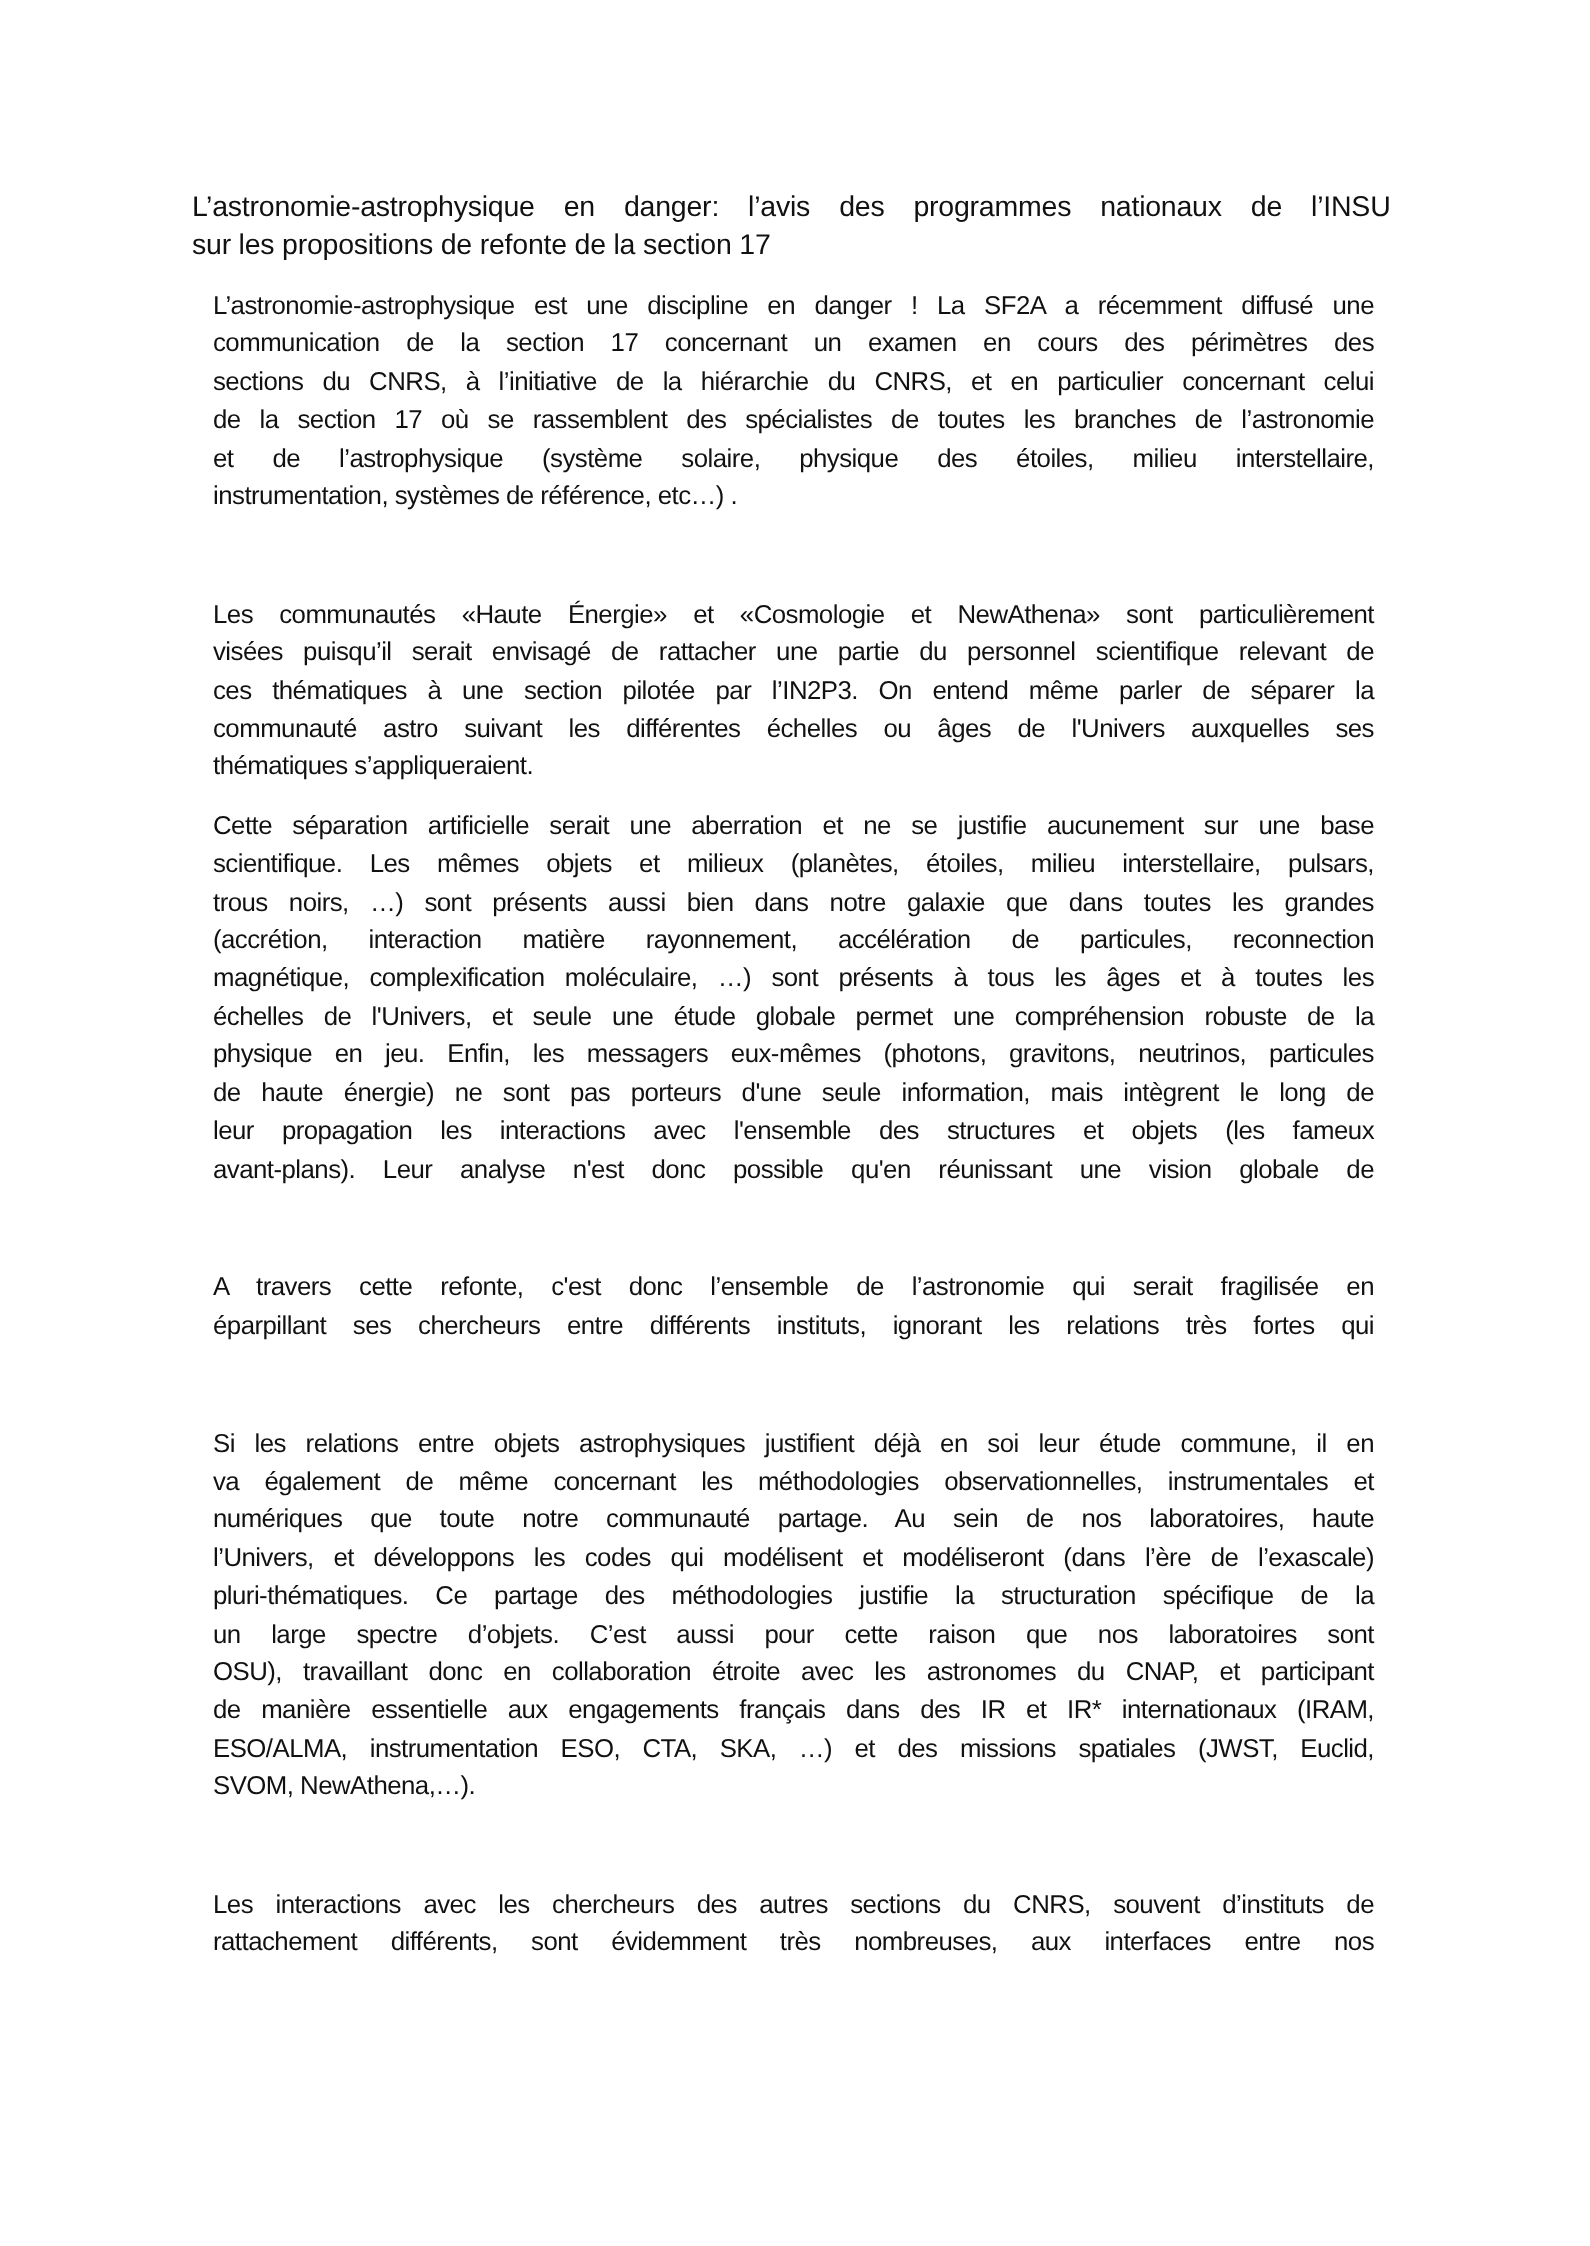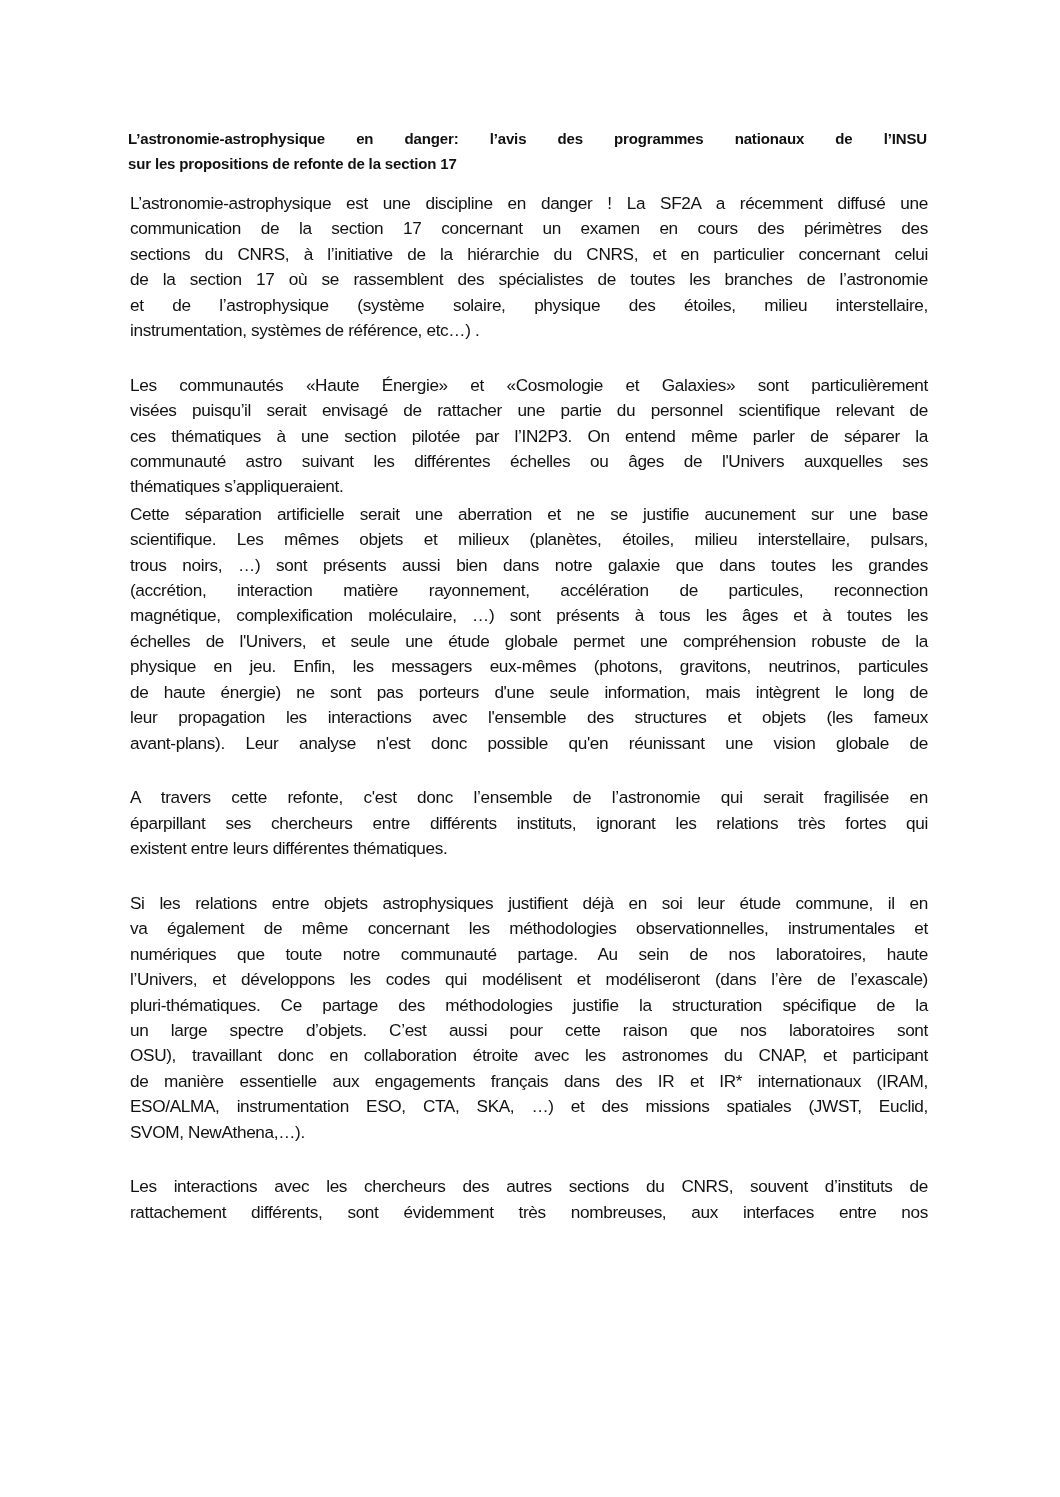--- a/index.html
+++ b/index.html
@@ -6,25 +6,25 @@
     body { width: 1060px; height: 1497px; position: relative; overflow: hidden; }
     .page {
       position: absolute; left: 0; top: 0; width: 1060px; height: 1497px; background: #ffffff;
     }
     .content {
       position: absolute; left: 128px; top: 126px; width: 802px;
       font-family: "Liberation Sans", sans-serif; color: #111111;
       font-size: 17.2px; line-height: 25.4px;
     }
     .title {
-      font-weight: bold; font-size: 15px; line-height: 25px;
+      font-weight: normal; font-size: 19px; line-height: 25px;
       margin: 0 3px 15px 0; text-align: justify; text-align-last: left;
       letter-spacing: -0.1px;
     }
-    .para { margin: 2px; text-align: justify; letter-spacing: -0.35px; word-spacing: 0px; }
+    .para { margin: 14px; text-align: justify; letter-spacing: -0.35px; word-spacing: 0px; }
     .gap { height: 25.4px; }
     .line { display: block; text-align: justify; text-align-last: justify; white-space: nowrap; }
     .line.last { text-align-last: left; }
     .title .line { letter-spacing: -0.15px; }
   </style>
 </head>
 <body>
 
 <div class="page">
   <div class="content">
@@ -38,21 +38,21 @@
       <span class="line">L’astronomie-astrophysique est une discipline en danger ! La SF2A a récemment diffusé une</span>
       <span class="line">communication de la section 17 concernant un examen en cours des périmètres des</span>
       <span class="line">sections du CNRS, à l’initiative de la hiérarchie du CNRS, et en particulier concernant celui</span>
       <span class="line">de la section 17 où se rassemblent des spécialistes de toutes les branches de l’astronomie</span>
       <span class="line">et de l’astrophysique (système solaire, physique des étoiles, milieu interstellaire,</span>
       <span class="line last">instrumentation, systèmes de référence, etc…) .</span>
     </div>
     <div class="gap"></div>
 
     <div class="para">
-      <span class="line">Les communautés «Haute Énergie» et «Cosmologie et Galaxies» sont particulièrement</span>
+      <span class="line">Les communautés «Haute Énergie» et «Cosmologie et NewAthena» sont particulièrement</span>
       <span class="line">visées puisqu’il serait envisagé de rattacher une partie du personnel scientifique relevant de</span>
       <span class="line">ces thématiques à une section pilotée par l’IN2P3. On entend même parler de séparer la</span>
       <span class="line">communauté astro suivant les différentes échelles ou âges de l'Univers auxquelles ses</span>
       <span class="line last">thématiques s’appliqueraient.</span>
     </div>
 
     <div class="para">
       <span class="line">Cette séparation artificielle serait une aberration et ne se justifie aucunement sur une base</span>
       <span class="line">scientifique. Les mêmes objets et milieux (planètes, étoiles, milieu interstellaire, pulsars,</span>
       <span class="line">trous noirs, …) sont présents aussi bien dans notre galaxie que dans toutes les grandes</span>
@@ -62,21 +62,20 @@
       <span class="line">physique en jeu. Enfin, les messagers eux-mêmes (photons, gravitons, neutrinos, particules</span>
       <span class="line">de haute énergie) ne sont pas porteurs d'une seule information, mais intègrent le long de</span>
       <span class="line">leur propagation les interactions avec l'ensemble des structures et objets (les fameux</span>
       <span class="line">avant-plans). Leur analyse n'est donc possible qu'en réunissant une vision globale de</span>
     </div>
     <div class="gap"></div>
 
     <div class="para">
       <span class="line">A travers cette refonte, c'est donc l’ensemble de l’astronomie qui serait fragilisée en</span>
       <span class="line">éparpillant ses chercheurs entre différents instituts, ignorant les relations très fortes qui</span>
-      <span class="line last">existent entre leurs différentes thématiques.</span>
     </div>
     <div class="gap"></div>
 
     <div class="para">
       <span class="line">Si les relations entre objets astrophysiques justifient déjà en soi leur étude commune, il en</span>
       <span class="line">va également de même concernant les méthodologies observationnelles, instrumentales et</span>
       <span class="line">numériques que toute notre communauté partage. Au sein de nos laboratoires, haute</span>
       <span class="line">l’Univers, et développons les codes qui modélisent et modéliseront (dans l’ère de l’exascale)</span>
       <span class="line">pluri-thématiques. Ce partage des méthodologies justifie la structuration spécifique de la</span>
       <span class="line">un large spectre d’objets. C’est aussi pour cette raison que nos laboratoires sont</span>

